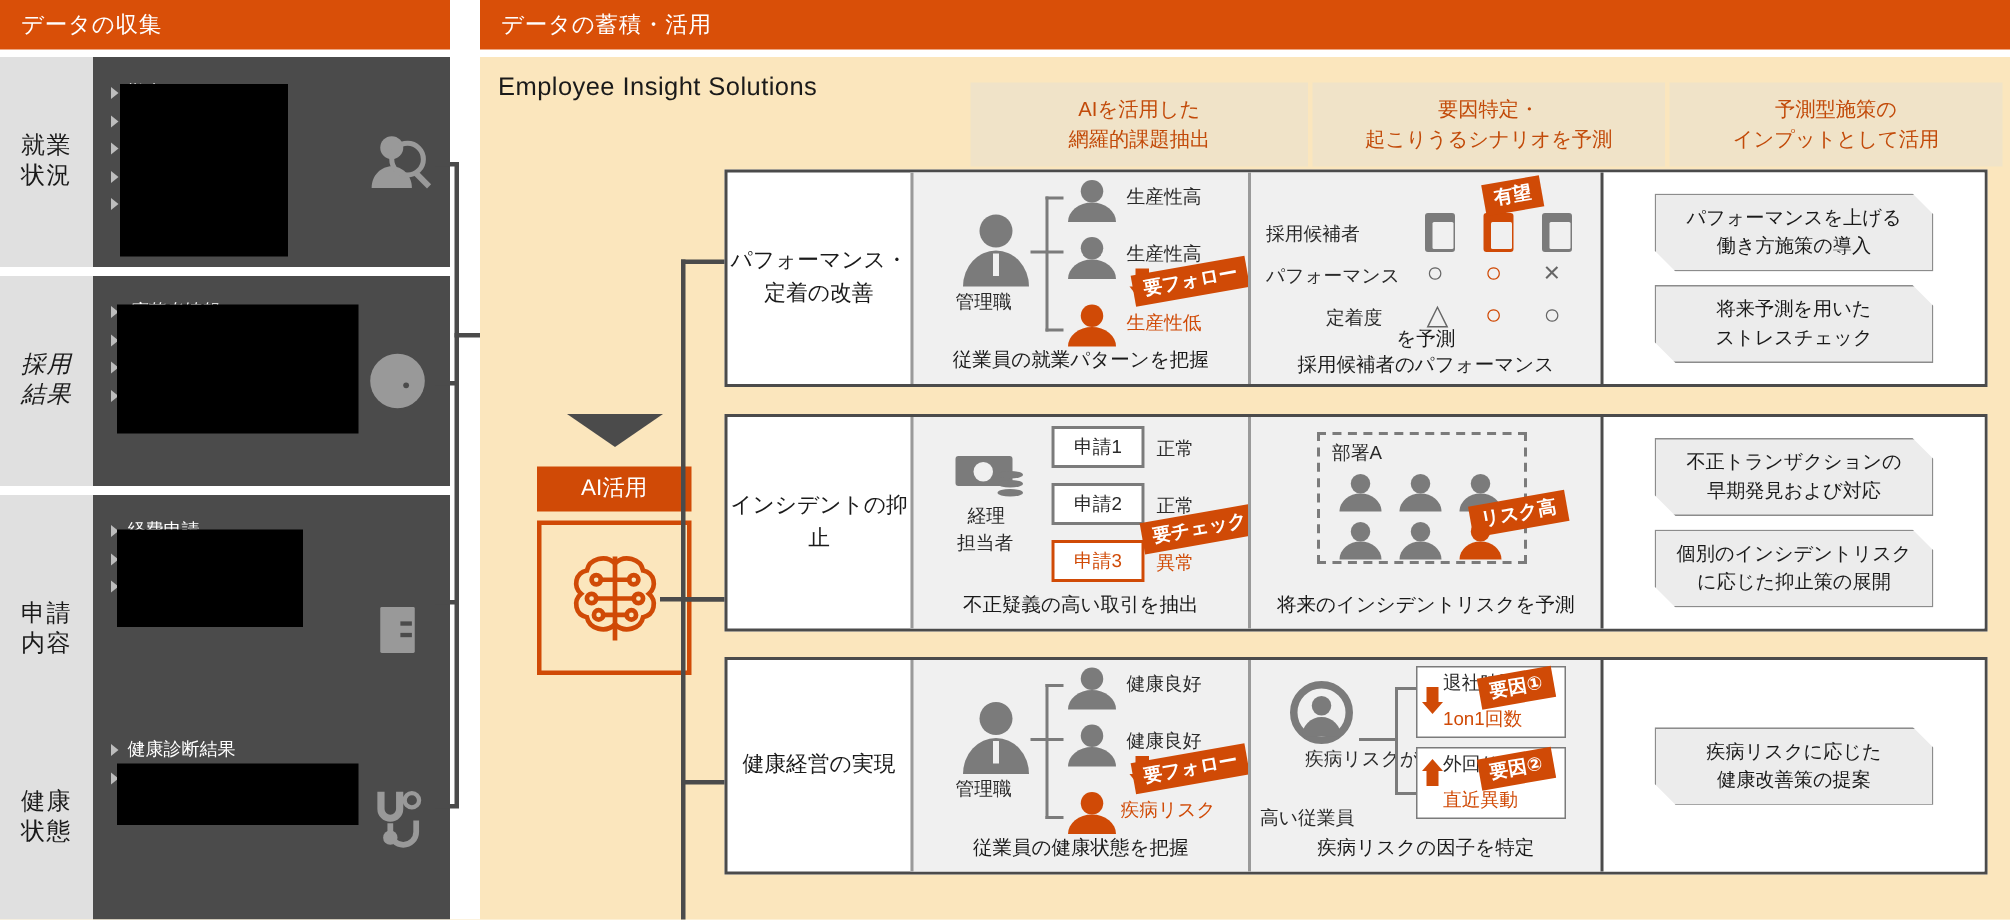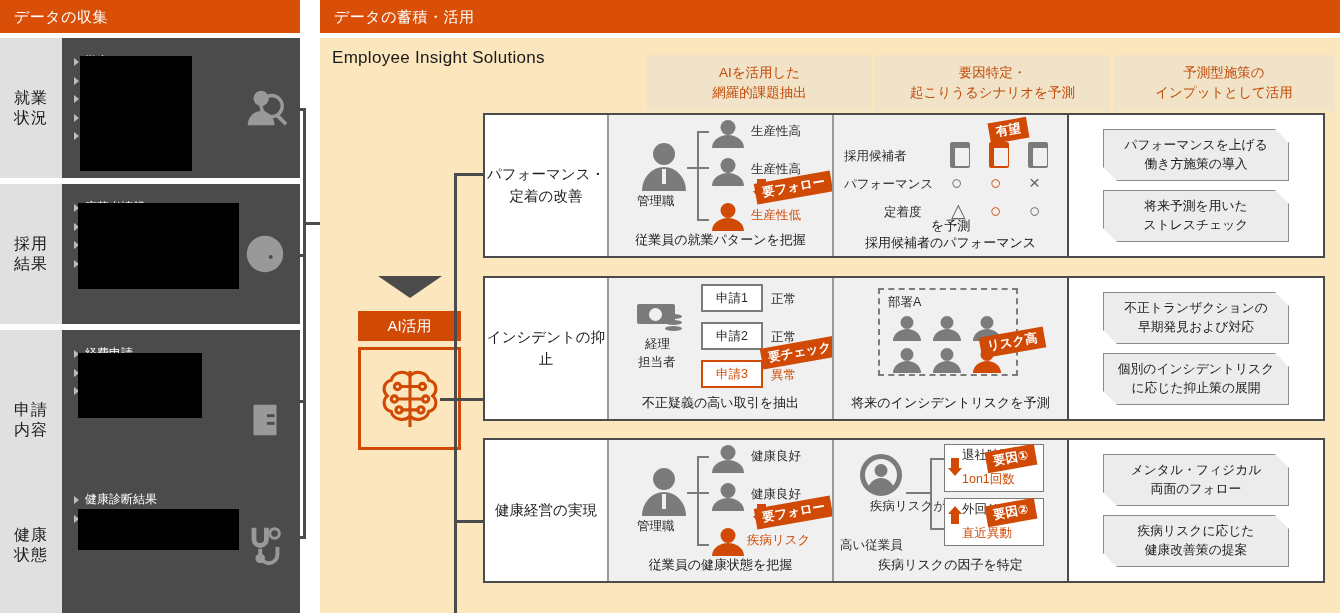--- a/index.html
+++ b/index.html
@@ -176,21 +176,21 @@
           <svg viewBox="0 0 48 48">
               <circle cx="20" cy="14" r="8"></circle>
               <path d="M6 42c0-9 7-15 14-15s14 6 14 15z"></path>
               <circle cx="31" cy="22" r="11" fill="none" stroke="#c9c9c9" stroke-width="3.5"></circle>
               <rect x="39" y="30" width="4" height="13" transform="rotate(-45 41 36)"></rect>
             </svg>
         </div>
       </div>
     </div>
 
-    <div class="src-row" style="top:146px;height:140px;">
+    <div class="src-row" style="top:146px;height:140px;font-style:italic;">
       <div class="src-label">採用<br>結果</div>
       <div class="src-panel">
         <ul class="src-bullets">
           <li>応募者情報</li>
           <li>選考結果</li>
           <li>内定状況</li>
           <li>入社実績</li>
         </ul>
         <div class="redact" style="left:16px;top:19px;width:161px;height:86px;"></div>
         <div class="src-ico">
@@ -542,26 +542,20 @@
           <div style="width:8px;height:10px;background:#d04a06;margin-left:3px;"></div>
         </div>
         <div class="badge" style="left:152px;top:62px;">要因②</div>
 
         <div class="caption">疾病リスクの因子を特定</div>
       </div>
 
       <div class="cell-right">
         <div class="act">
           <div>
-            <div>メンタル・フィジカル</div>
-            <div>両面のフォロー</div>
-          </div>
-        </div>
-        <div class="act">
-          <div>
             <div>疾病リスクに応じた</div>
             <div>健康改善策の提案</div>
           </div>
         </div>
       </div>
     </div>
 
   </div>
 </div>
 

